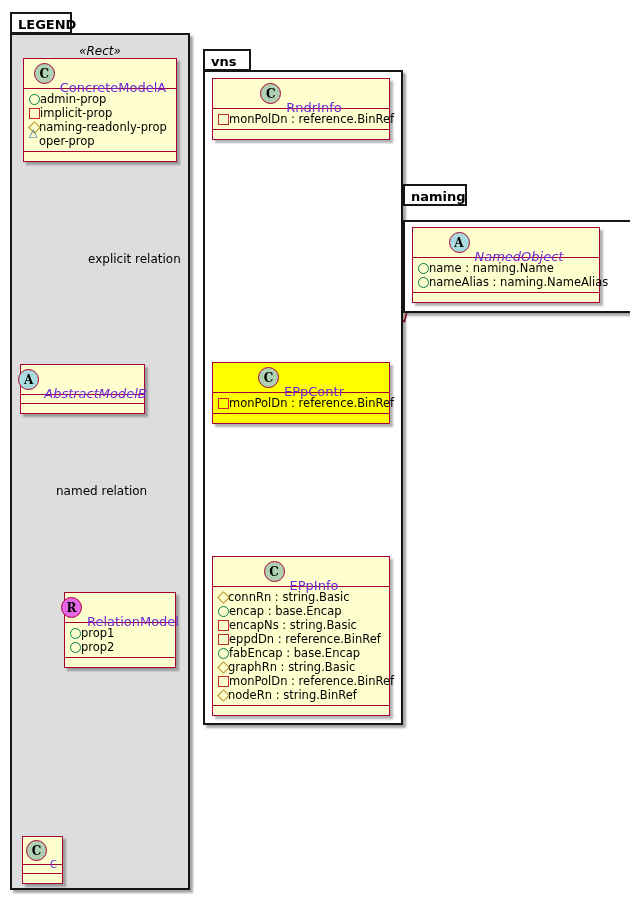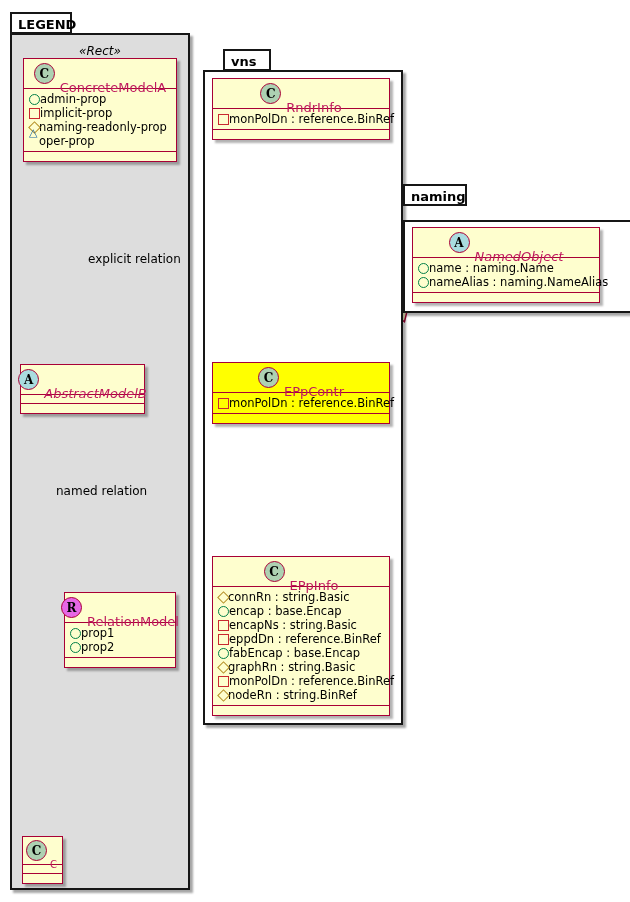--- a/index.html
+++ b/index.html
@@ -78,21 +78,21 @@
     height: 30px;
     display: flex;
     align-items: center;
     justify-content: center;
     gap: 5px;
     border-bottom: 1.5px solid #A80036;
     white-space: nowrap;
   }
   .cls-title .name {
     font-size: 13px;
-    color: #be185d;
+    color: #6d28d9;
     margin-top: 28px;
   }
   .cls-title .name.abstract { font-style: italic; }
   .cls-title .name.tiny { font-size: 10px; }
 
   .badge {
     width: 19px; height: 19px;
     border-radius: 50%;
     display: inline-flex;
     align-items: center;
@@ -283,21 +283,21 @@
 <div class="cls" style="left:22px; top:836px; width:41px;">
   <div class="cls-title" style="height:28px; justify-content:flex-start; padding-left:3px; gap:3px;">
     <span class="badge c">C</span>
     <span class="name tiny">C</span>
   </div>
   <div class="cls-attrs empty"></div>
   <div class="cls-methods"></div>
 </div>
 
 <div class="pkg">
-  <div class="pkg-tab" style="left:203px; top:49px; width:48px; height:22px;margin-left:20px;">
+  <div class="pkg-tab" style="left:203px; top:49px; width:48px; height:22px;">
     <span>vns</span>
     <svg class="fold" width="13" height="22" viewBox="0 0 13 22">
       <path d="M0,0 L12,21 L12,0 z" fill="#ffffff" stroke="#161616" stroke-width="2"></path>
     </svg>
   </div>
   <div class="pkg-body plain" style="left:203px; top:70px; width:200px; height:655px;"></div>
 </div>
 
 <div class="cls" style="left:212px; top:78px; width:178px;">
   <div class="cls-title">

